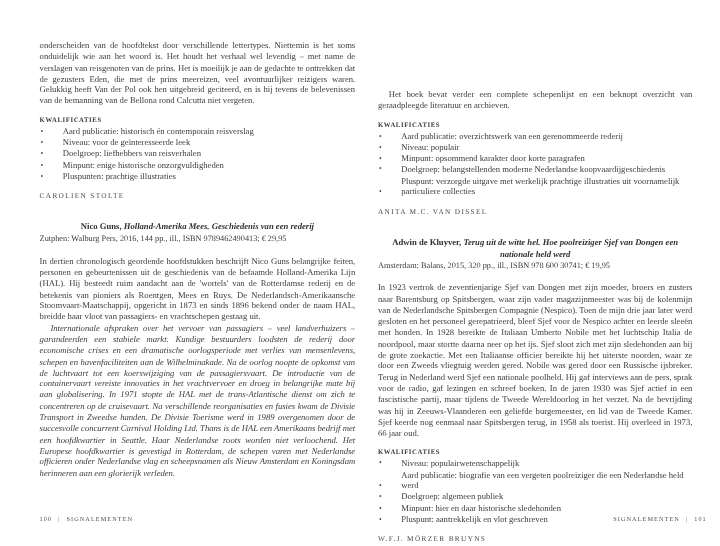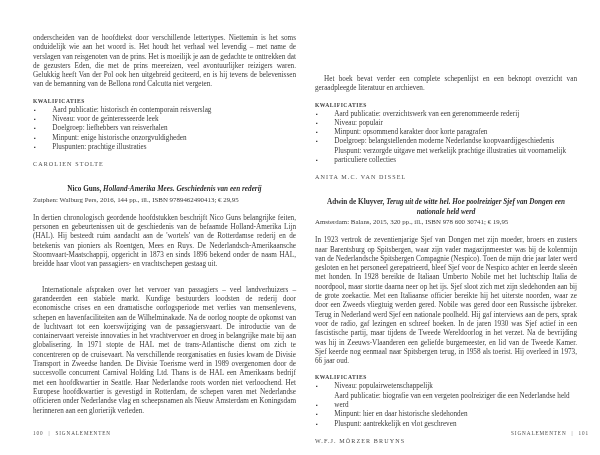--- a/index.html
+++ b/index.html
@@ -51,21 +51,21 @@
     font-size:7.2px;line-height:9.3px;font-weight:bold;
     color:#2f2f2f;margin:18px 0 0 0;text-align:center;
   }
   .review-heading .title{font-style:italic;}
   .imprint{
     font-size:6.9px;line-height:9.3px;color:#3b3b3b;
     margin:0 0 10px 0;text-align:left;
   }
 
   .para{margin:0;}
-  .para + .para{margin-top:16px;}
+  .para + .para{margin-top:0;font-style:italic;}
 
   .footer{
     position:absolute;top:430px;
     font-size:5.2px;letter-spacing:0.9px;color:#4a4a4a;
     font-family:"Liberation Serif", serif;
   }
   .footer-left{left:33px;}
   .footer-right{right:23px;text-align:right;}
   .footer .sep{margin:0 5px;color:#6a6a6a;}
 </style>
@@ -156,20 +156,24 @@
       <div class="kwalificatie-item">
         <span class="bullet">▪</span>
         <span class="kw-text">Niveau: populairwetenschappelijk</span>
       </div>
       <div class="kwalificatie-item">
         <span class="bullet">▪</span>
         <span class="kw-text">Aard publicatie: biografie van een vergeten poolreiziger die een Nederlandse held werd</span>
       </div>
       <div class="kwalificatie-item">
         <span class="bullet">▪</span>
+        <span class="kw-text">Doelgroep: algemeen publiek</span>
+      </div>
+      <div class="kwalificatie-item">
+        <span class="bullet">▪</span>
         <span class="kw-text">Minpunt: hier en daar historische sledehonden</span>
       </div>
       <div class="kwalificatie-item">
         <span class="bullet">▪</span>
         <span class="kw-text">Pluspunt: aantrekkelijk en vlot geschreven</span>
       </div>
     </div>
 
     <div class="byline">W.F.J. MÖRZER BRUYNS</div>
   </div>

